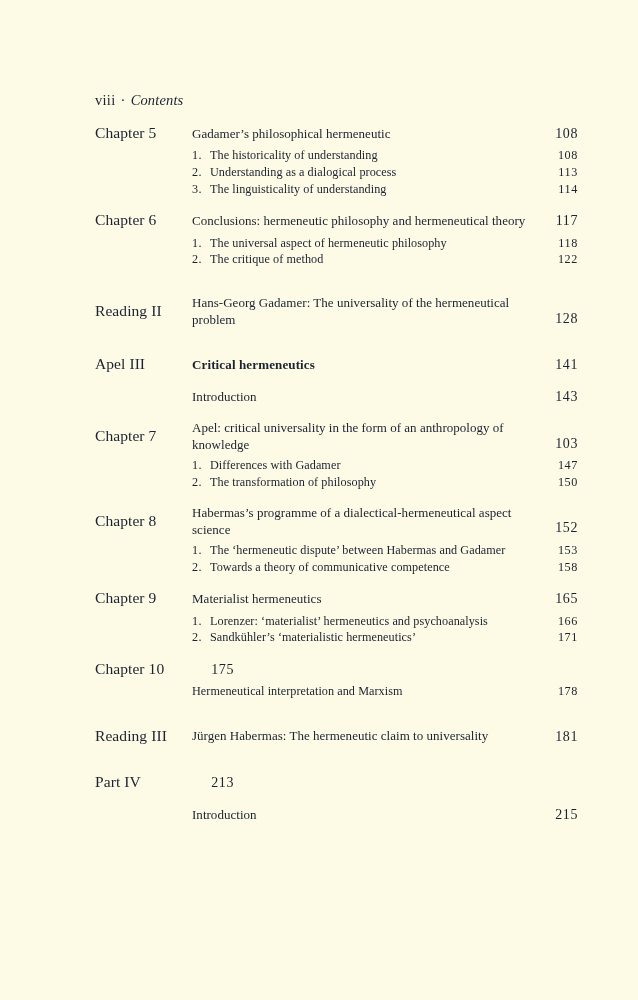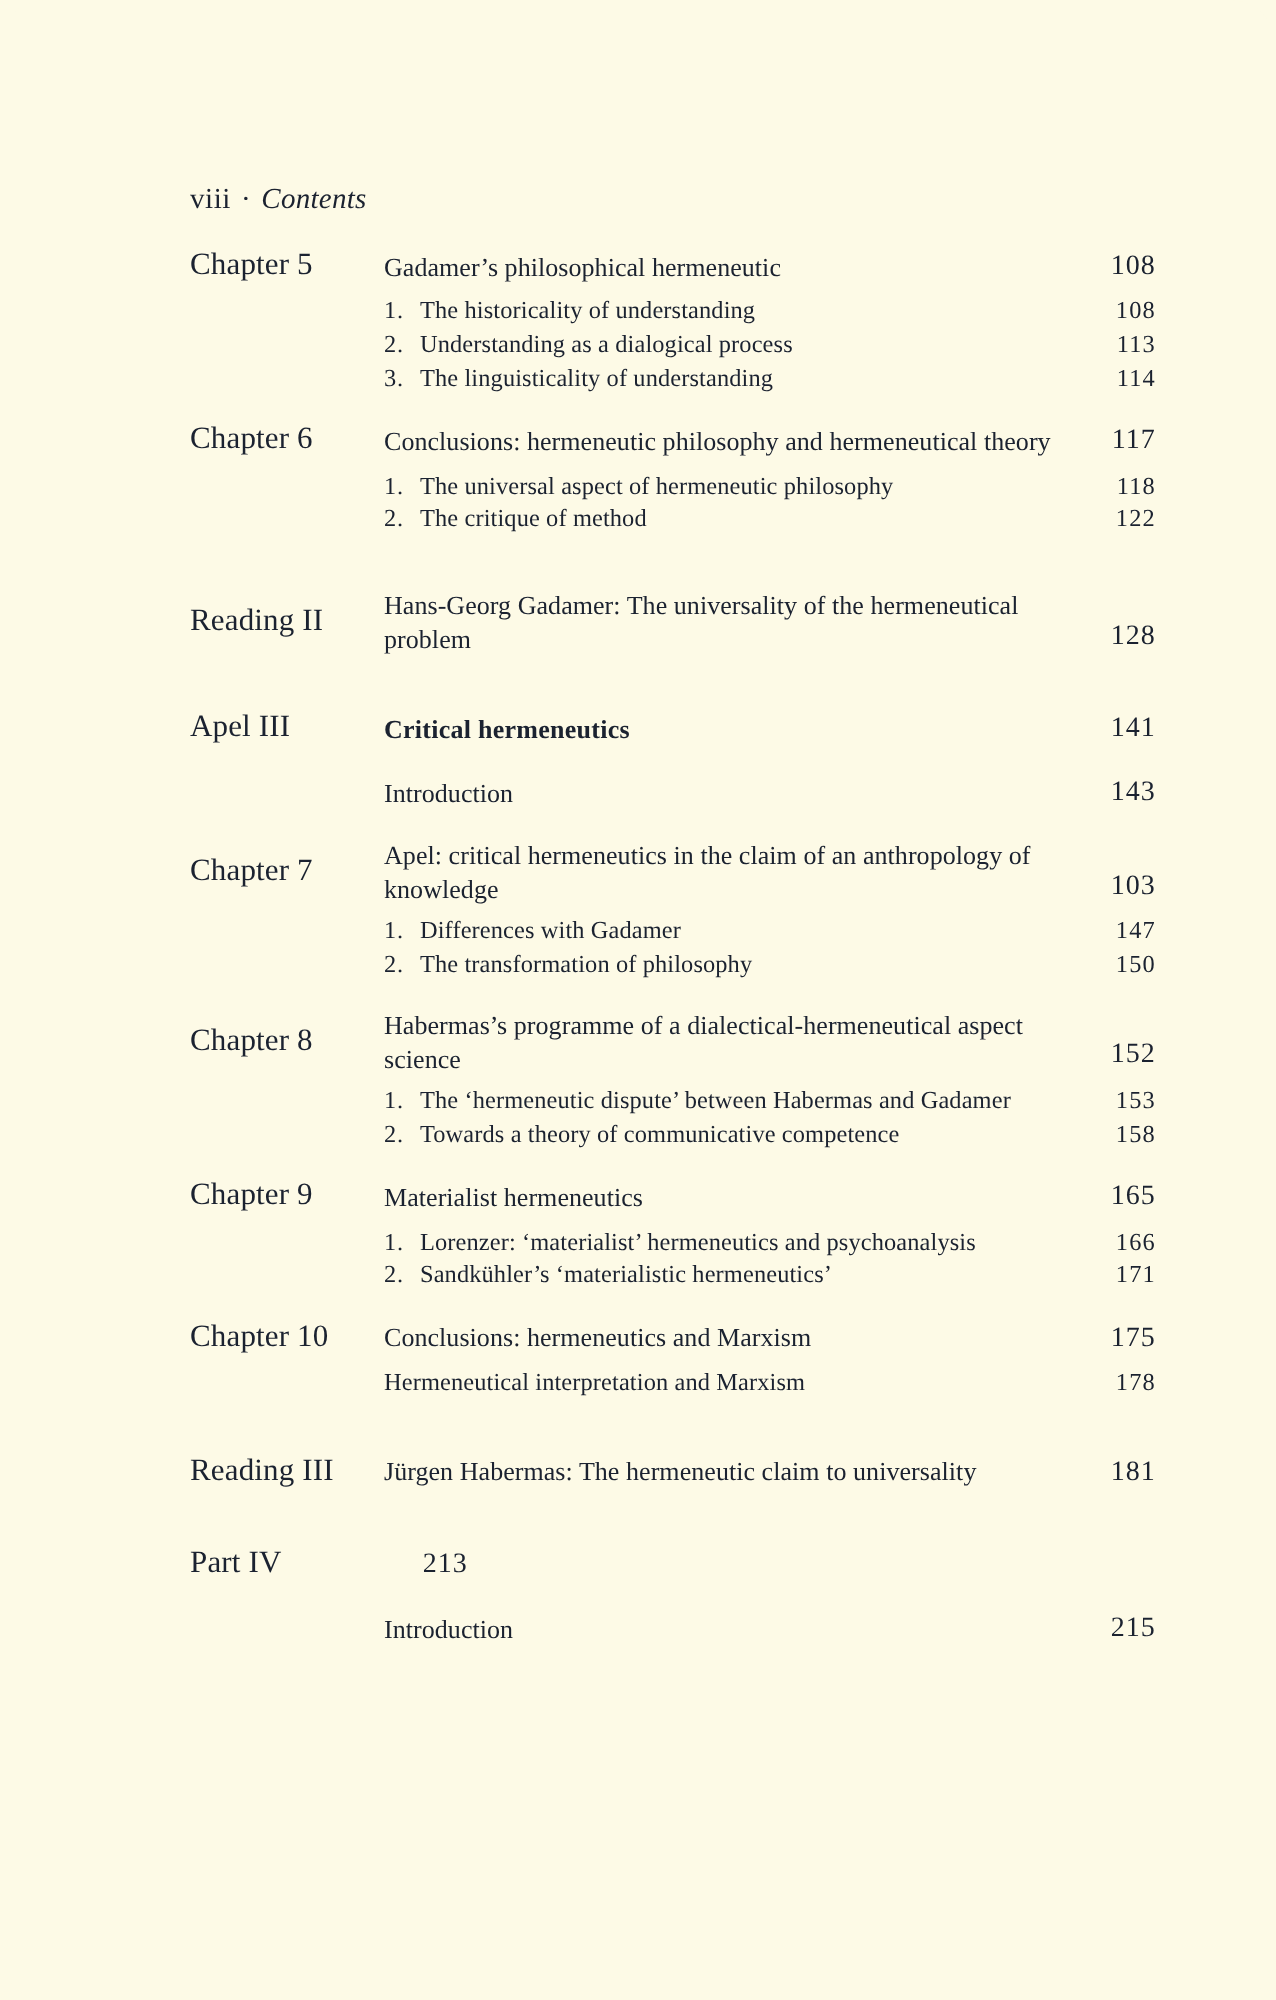--- a/index.html
+++ b/index.html
@@ -194,21 +194,21 @@
         <div class="entry">
           <div class="entry-label"></div>
           <div class="entry-title">Introduction</div>
           <div class="entry-page">143</div>
         </div>
       </div>
       <div class="gap-sm"></div>
       <div class="block">
         <div class="entry">
           <div class="entry-label">Chapter 7</div>
-          <div class="entry-title">Apel: critical hermeneutics in the claim of an anthropology of knowledge</div>
+          <div class="entry-title">Apel: critical universality in the form of an anthropology of knowledge</div>
           <div class="entry-page">103</div>
         </div>
         <ul class="subs">
           <li class="sub">
             <span class="sub-num">1.</span>
             <span class="sub-text">Differences with Gadamer</span>
             <span class="sub-page">147</span>
           </li>
           <li class="sub">
             <span class="sub-num">2.</span>
@@ -254,21 +254,20 @@
             <span class="sub-num">2.</span>
             <span class="sub-text">Sandkühler’s ‘materialistic hermeneutics’</span>
             <span class="sub-page">171</span>
           </li>
         </ul>
       </div>
       <div class="gap-sm"></div>
       <div class="block">
         <div class="entry">
           <div class="entry-label">Chapter 10</div>
-          <div class="entry-title">Conclusions: hermeneutics and Marxism</div>
           <div class="entry-page">175</div>
         </div>
         <ul class="subs">
           <li class="sub">
             <span class="sub-num nonum"></span>
             <span class="sub-text">Hermeneutical interpretation and Marxism</span>
             <span class="sub-page">178</span>
           </li>
         </ul>
       </div>

